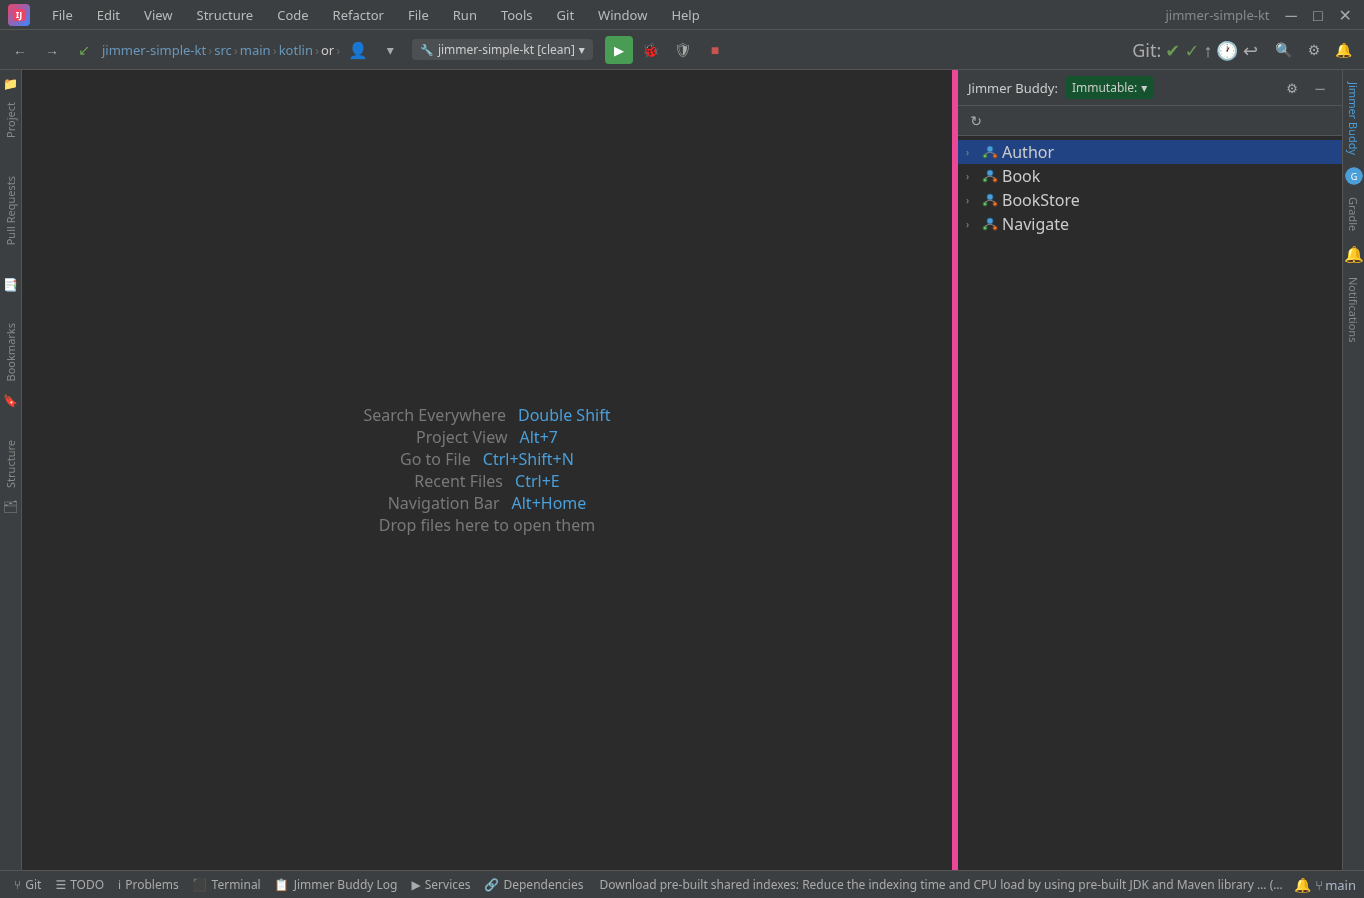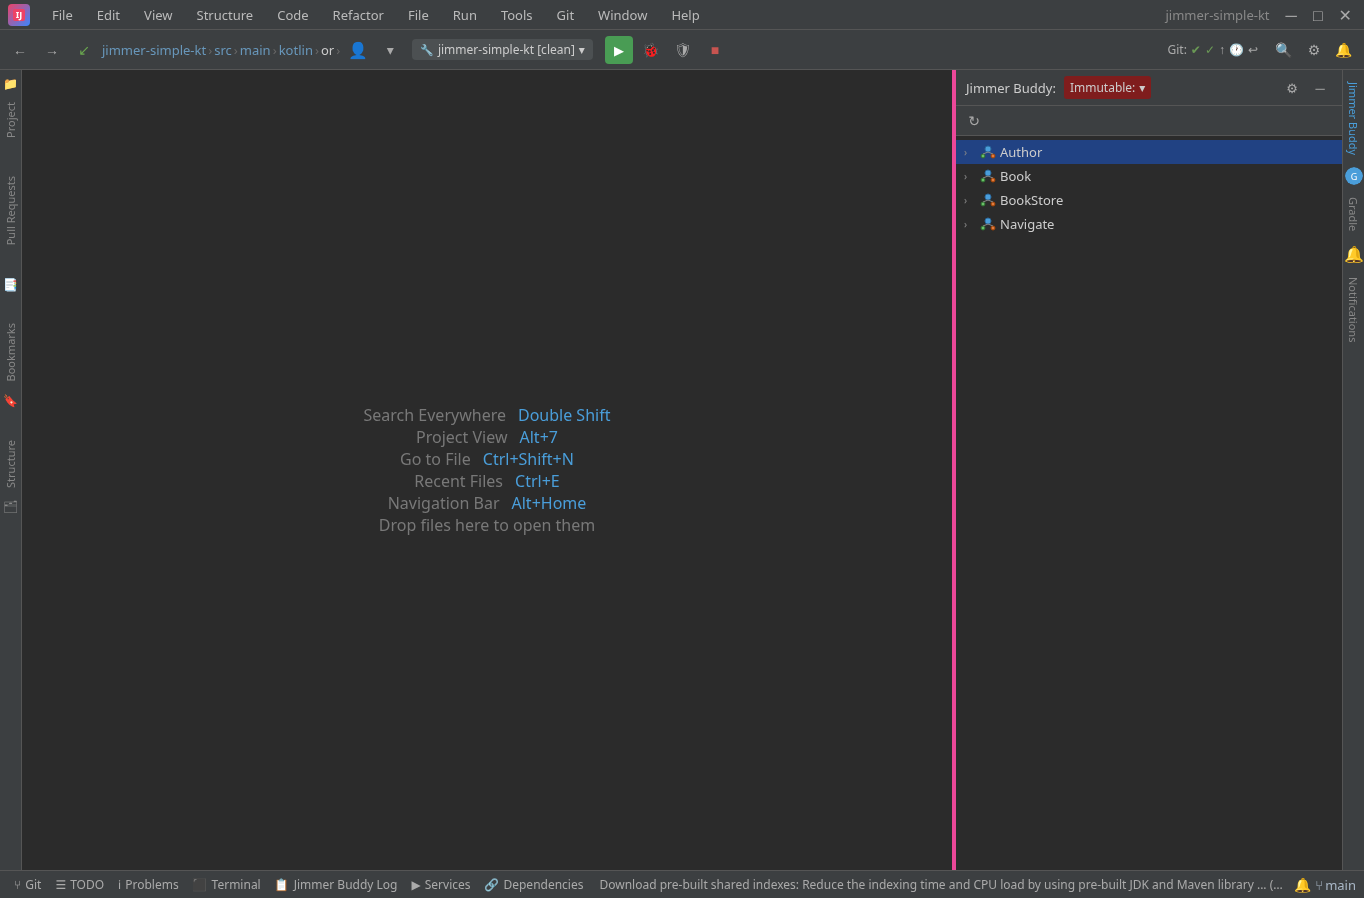--- a/index.html
+++ b/index.html
@@ -120,21 +120,21 @@
     .toolbar-icons {
       display: flex;
       gap: 2px;
       align-items: center;
     }
     .git-status {
       display: flex;
       align-items: flex-end;
       gap: 4px;
       color: #aaa;
-      font-size: 12px;
+      font-size: 18px;
       margin-left: auto;
     }
 
     
     #main-layout {
       display: flex;
       flex: 1;
       overflow: hidden;
     }
 
@@ -191,21 +191,21 @@
     }
     .drop-hint {
       color: #787878;
       font-size: 16px;
     }
 
     
     #right-panel {
       width: 390px;
       background: #2b2b2b;
-      border-left: 4px solid #ec4899;
+      border-left: 6px solid #ec4899;
       display: flex;
       flex-direction: column;
       flex-shrink: 0;
     }
     #right-panel-header {
       height: 36px;
       background: #3c3f41;
       display: flex;
       align-items: center;
       padding: 0 10px;
@@ -213,21 +213,21 @@
       gap: 8px;
     }
     .panel-title-label {
       color: #ccc;
       font-size: 13px;
     }
     .panel-dropdown {
       display: flex;
       align-items: center;
       gap: 4px;
-      background: #7f1d1d;
+      background: #14532d;
       border-radius: 3px;
       padding: 3px 6px;
       cursor: pointer;
       color: #ccc;
       font-size: 12px;
     }
     .panel-header-icons {
       margin-left: auto;
       display: flex;
       gap: 4px;
@@ -267,21 +267,21 @@
       font-size: 10px;
       width: 12px;
     }
     .tree-icon {
       width: 16px; height: 16px;
       display: flex; align-items: center; justify-content: center;
       font-size: 11px;
     }
     .tree-label {
       color: #ccc;
-      font-size: 13px;
+      font-size: 16px;
     }
 
     
     #right-side-tabs {
       width: 22px;
       background: #3c3f41;
       display: flex;
       flex-direction: column;
       align-items: center;
       padding: 4px 0;

